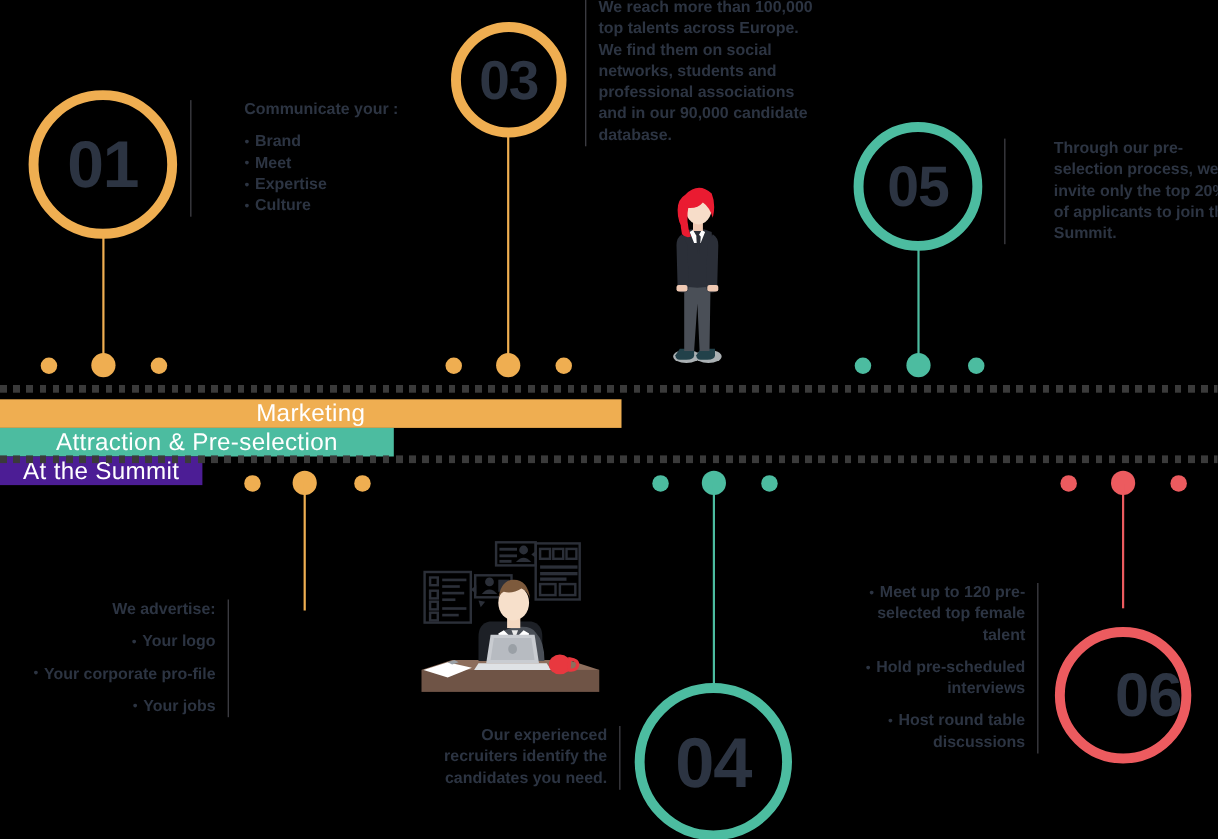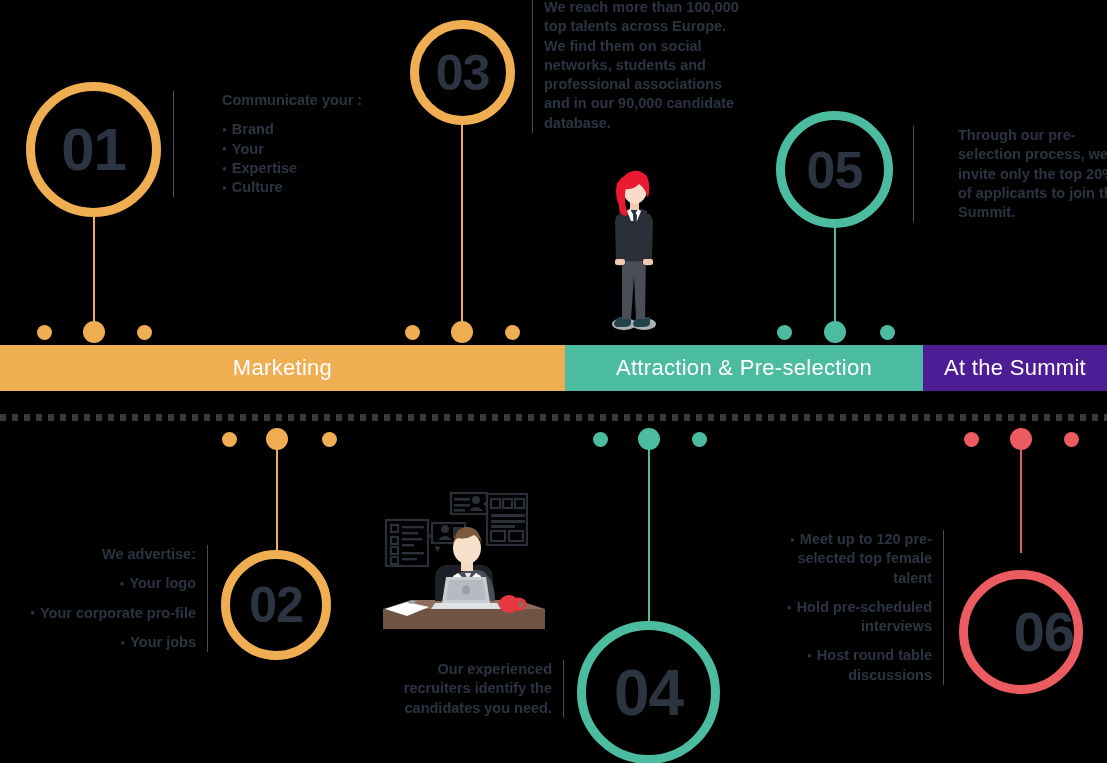--- a/index.html
+++ b/index.html
@@ -5,21 +5,21 @@
 <style>
   html,body{margin:0;padding:0;background:#000;}
   body{
     font-family:"Liberation Sans", sans-serif;
     width:1107px;height:763px;overflow:hidden;
     position:relative;
   }
   #stage{position:relative;width:1107px;height:763px;background:#000;overflow:hidden;}
 
   
-  .band{position:absolute;left:0;top:345px;width:1107px;height:62px;display:flex;}
+  .band{position:absolute;left:0;top:363px;width:1107px;height:62px;display:flex;flex-direction:column;}
   .band-seg{height:46px;display:flex;align-items:center;justify-content:center;}
   .band-seg span{
     color:#ffffff;font-size:22px;font-weight:300;letter-spacing:.3px;
     font-family:"Liberation Sans", sans-serif;
   }
   .seg-marketing{width:565px;background:#EFAE51;}
   .seg-attraction{width:358px;background:#4CBCA0;}
   .seg-summit{width:184px;background:#4c1d95;}
 
   .dash-rail{
@@ -81,21 +81,21 @@
 
   <div class="stem orange" style="left:93px;top:208px;height:122px;"></div>
   <div class="node orange" style="left:26px;top:82px;width:135px;height:135px;">
     <span style="font-size:60px;">01</span>
   </div>
 
   <div class="txt left-rule" style="left:173px;top:91px;width:170px;padding-left:48px;">
     <p>Communicate your :</p>
     <div class="gap"></div>
     <p class="bullet">Brand</p>
-    <p class="bullet">Your</p>
+    <p class="bullet">Meet</p>
     <p class="bullet">Expertise</p>
     <p class="bullet">Culture</p>
   </div>
 
   <div class="stem orange" style="left:461px;top:124px;height:206px;"></div>
   <div class="node orange" style="left:410px;top:20px;width:105px;height:105px;">
     <span style="font-size:50px;">03</span>
   </div>
 
   <div class="txt left-rule" style="left:532px;top:-2px;width:200px;">
@@ -172,23 +172,20 @@
 
   <div class="dot teal" style="left:593px;top:432px;width:15px;height:15px;"></div>
   <div class="dot teal" style="left:638px;top:428px;width:22px;height:22px;"></div>
   <div class="dot teal" style="left:692px;top:432px;width:15px;height:15px;"></div>
 
   <div class="dot red" style="left:964px;top:432px;width:15px;height:15px;"></div>
   <div class="dot red" style="left:1010px;top:428px;width:22px;height:22px;"></div>
   <div class="dot red" style="left:1064px;top:432px;width:15px;height:15px;"></div>
 
   <div class="stem orange" style="left:276px;top:440px;height:115px;"></div>
-  <div class="node orange" style="left:221px;top:550px;width:110px;height:110px;">
-    <span style="font-size:50px;">02</span>
-  </div>
 
   <div class="txt right-rule" style="left:26px;top:545px;width:170px;">
     <p>We advertise:</p>
     <div class="gap"></div>
     <p class="bullet">Your logo</p>
     <div class="gap"></div>
     <p class="bullet">Your corporate pro-file</p>
     <div class="gap"></div>
     <p class="bullet">Your jobs</p>
   </div>

